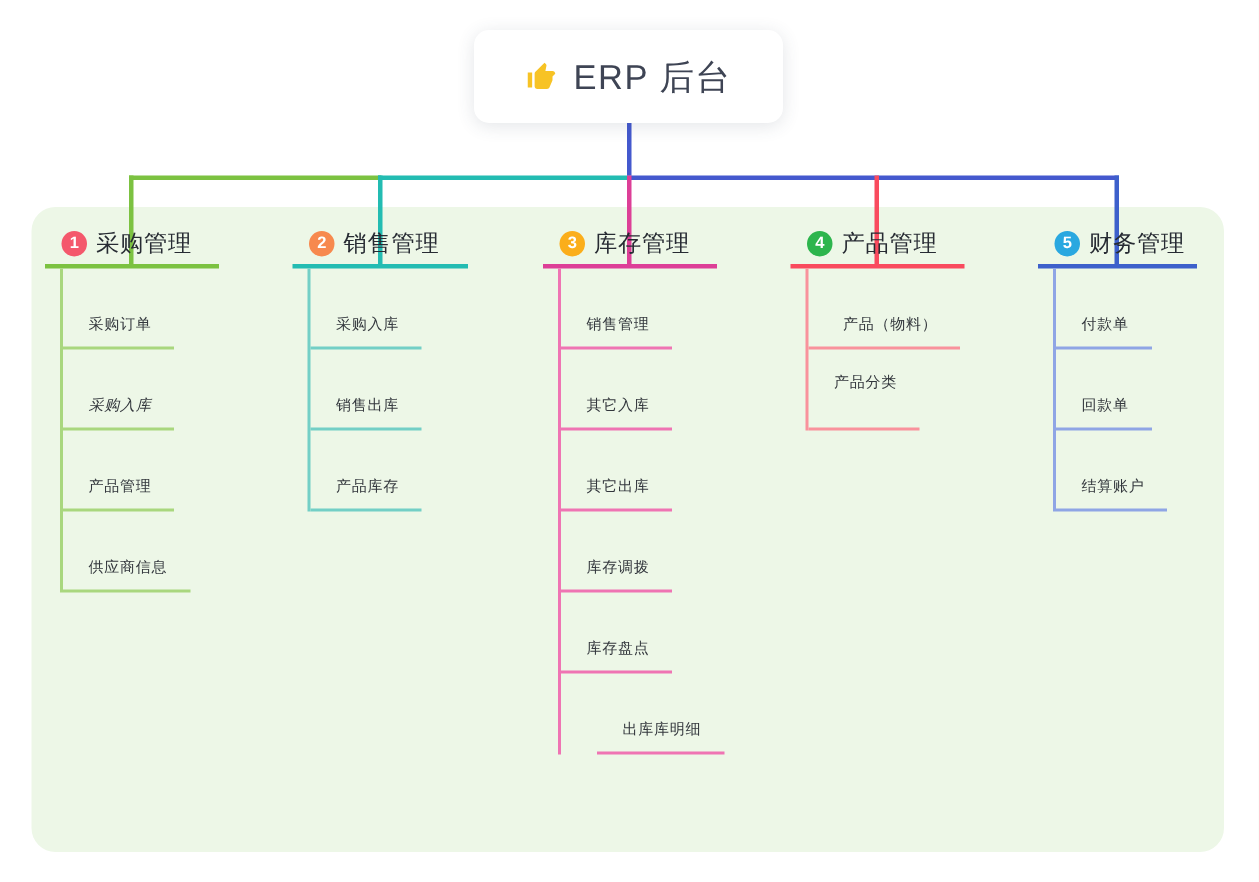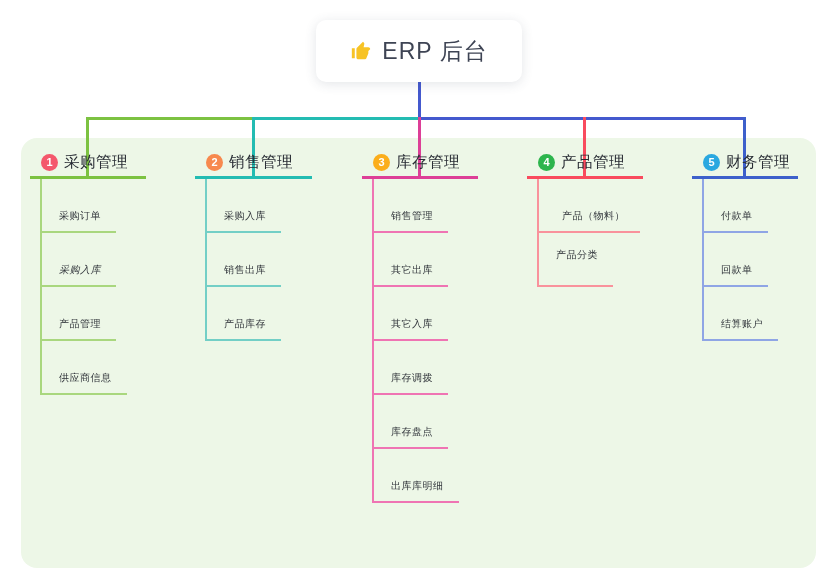--- a/index.html
+++ b/index.html
@@ -97,32 +97,32 @@
       </div>
       <div class="branch-title" style="left: 362px; width: 116px; border-bottom-color: rgb(221, 63, 151);">
         <span class="badge" style="background: rgb(251, 174, 27);">3</span>
         <span class="blabel">库存管理</span>
       </div>
       <div class="children" style="left: 372px; border-left-color: rgb(239, 116, 179);">
         <div class="child" style="border-bottom-color: rgb(239, 116, 179);">
           <span>销售管理</span>
         </div>
         <div class="child" style="border-bottom-color: rgb(239, 116, 179);">
-          <span>其它出库</span>
+          <span>其它入库</span>
         </div>
         <div class="child" style="border-bottom-color: rgb(239, 116, 179);">
-          <span>其它入库</span>
+          <span>其它出库</span>
         </div>
         <div class="child" style="border-bottom-color: rgb(239, 116, 179);">
           <span>库存调拨</span>
         </div>
         <div class="child" style="border-bottom-color: rgb(239, 116, 179);">
           <span>库存盘点</span>
         </div>
-        <div class="child" style="border-bottom-color: rgb(239, 116, 179);">
+        <div class="child" style="border-bottom-color: rgb(239, 116, 179); margin-left: 24px;">
           <span>出库库明细</span>
         </div>
       </div>
       <div class="branch-title" style="left: 527px; width: 116px; border-bottom-color: rgb(249, 75, 94);">
         <span class="badge" style="background: rgb(45, 181, 77);">4</span>
         <span class="blabel">产品管理</span>
       </div>
       <div class="children" style="left: 537px; border-left-color: rgb(249, 146, 156);">
         <div class="child" style="border-bottom-color: rgb(249, 146, 156); padding-left: 23px;">
           <span>产品（物料）</span>

